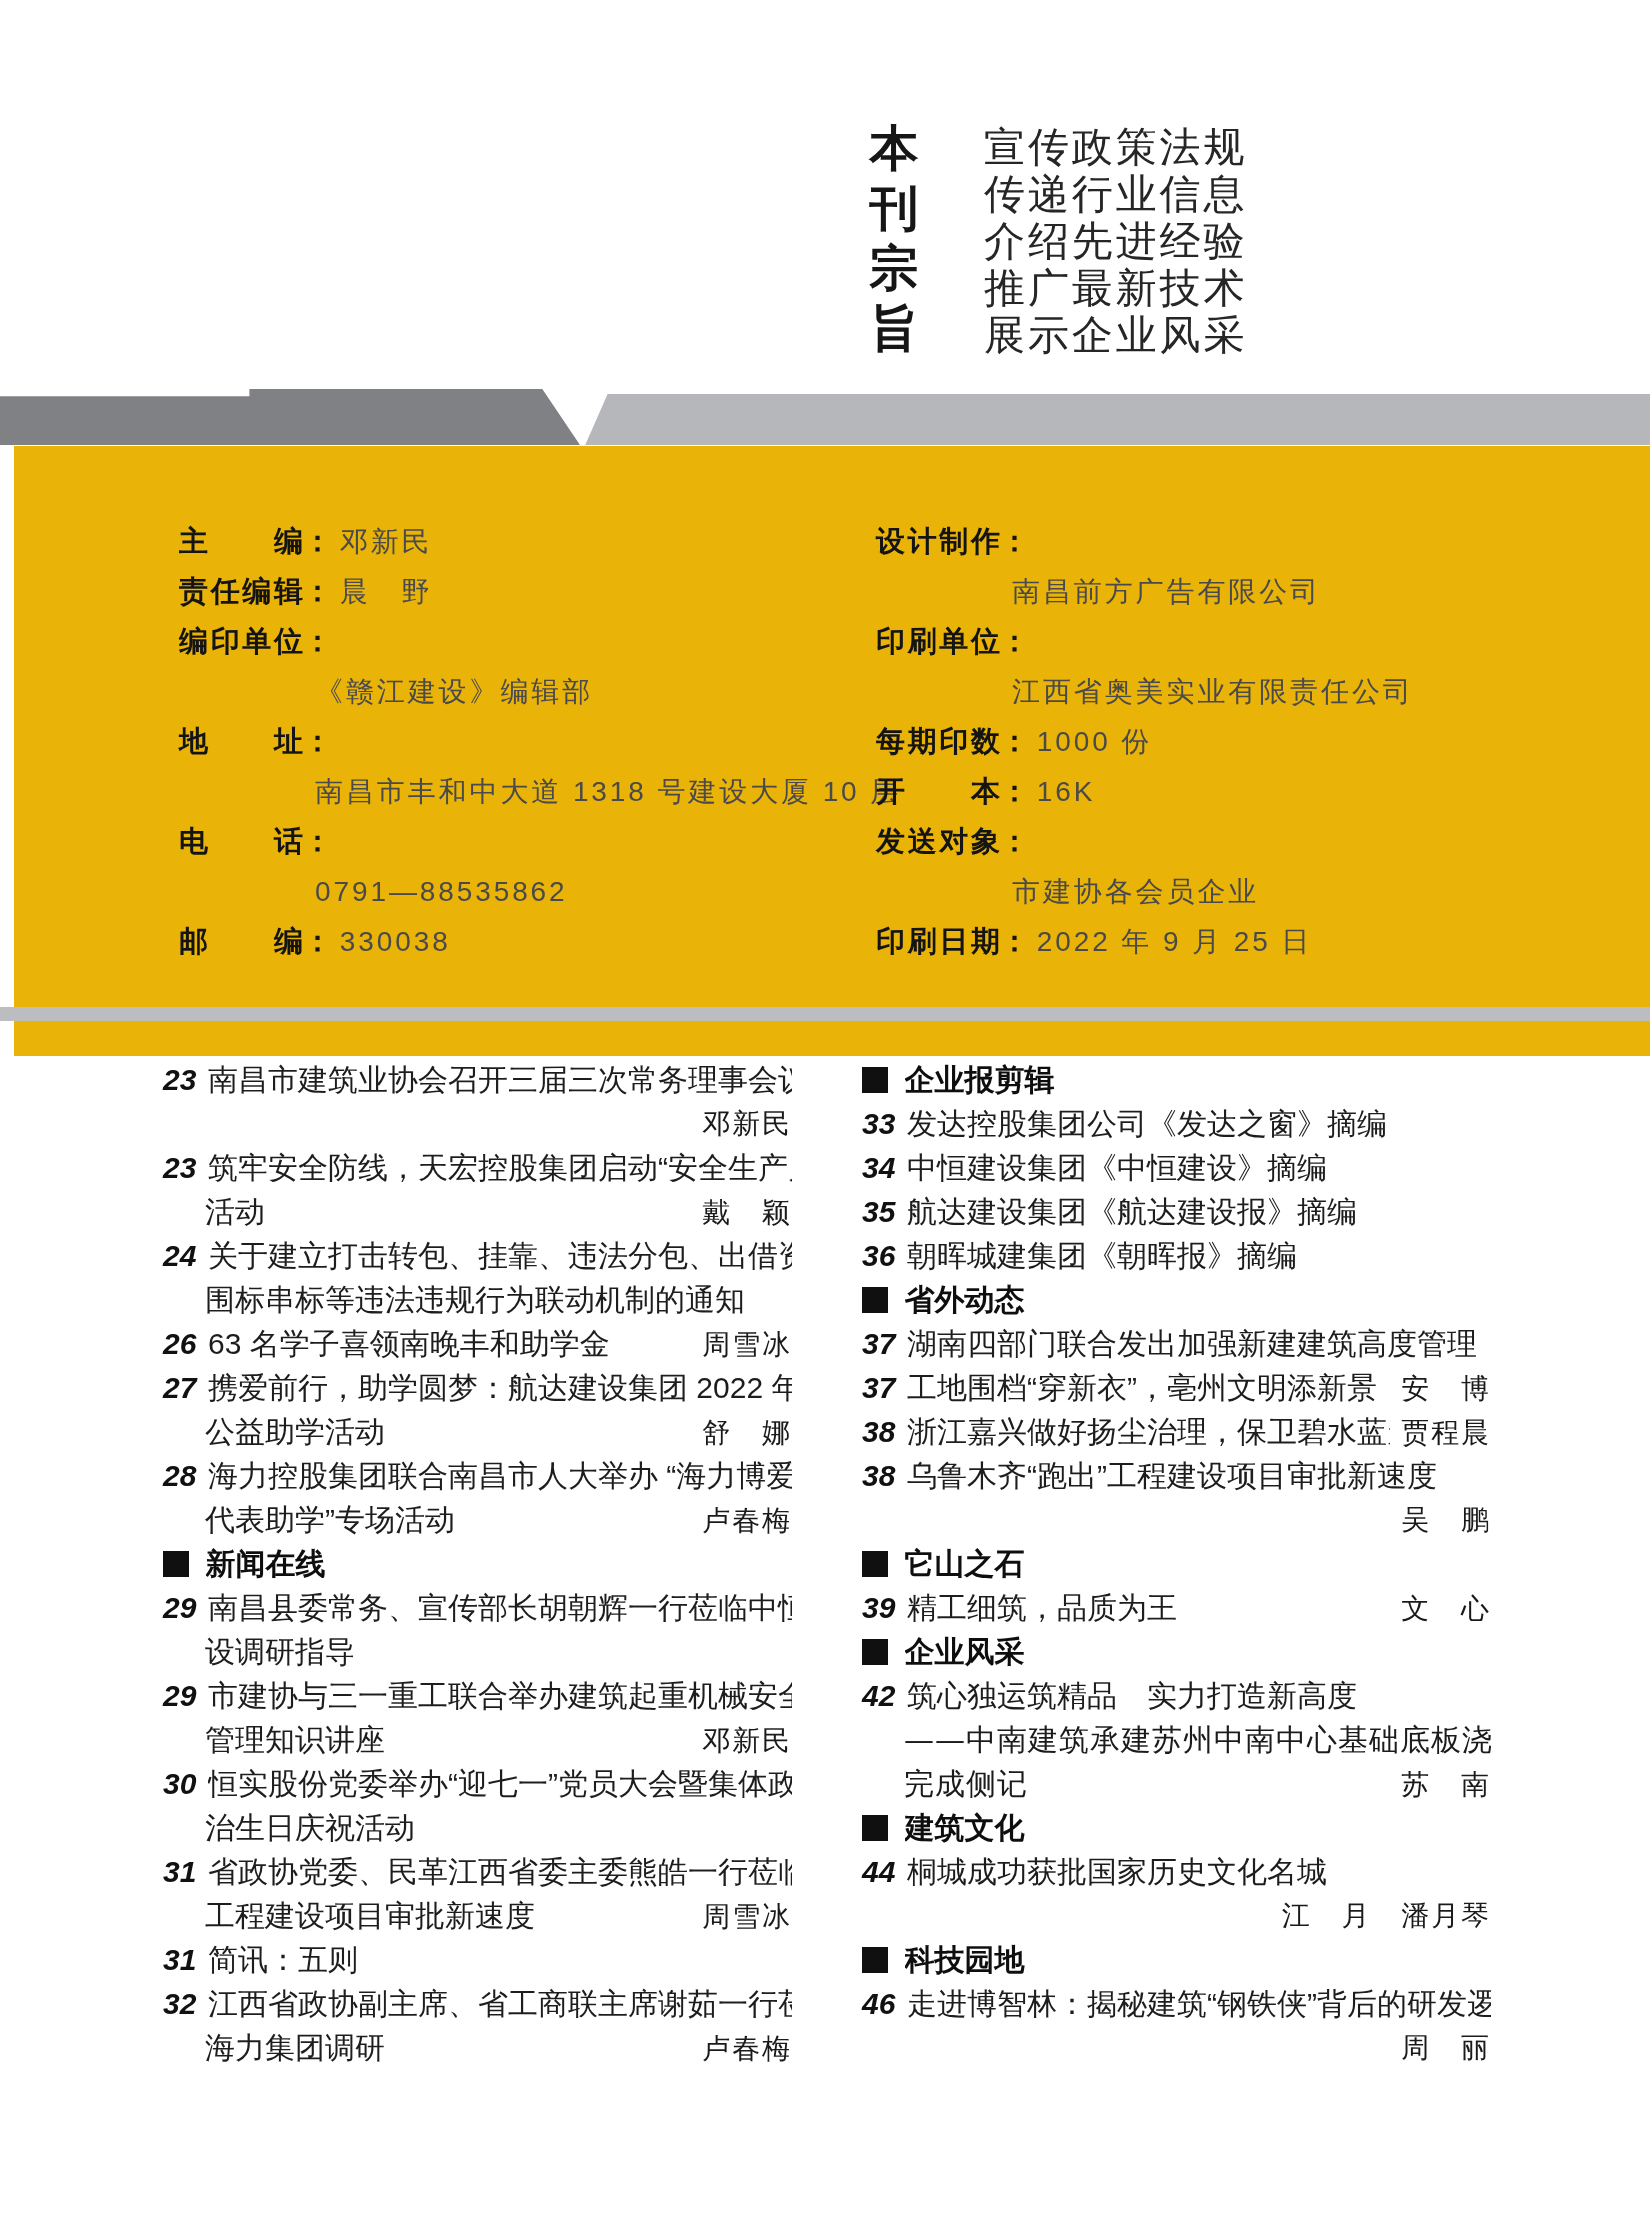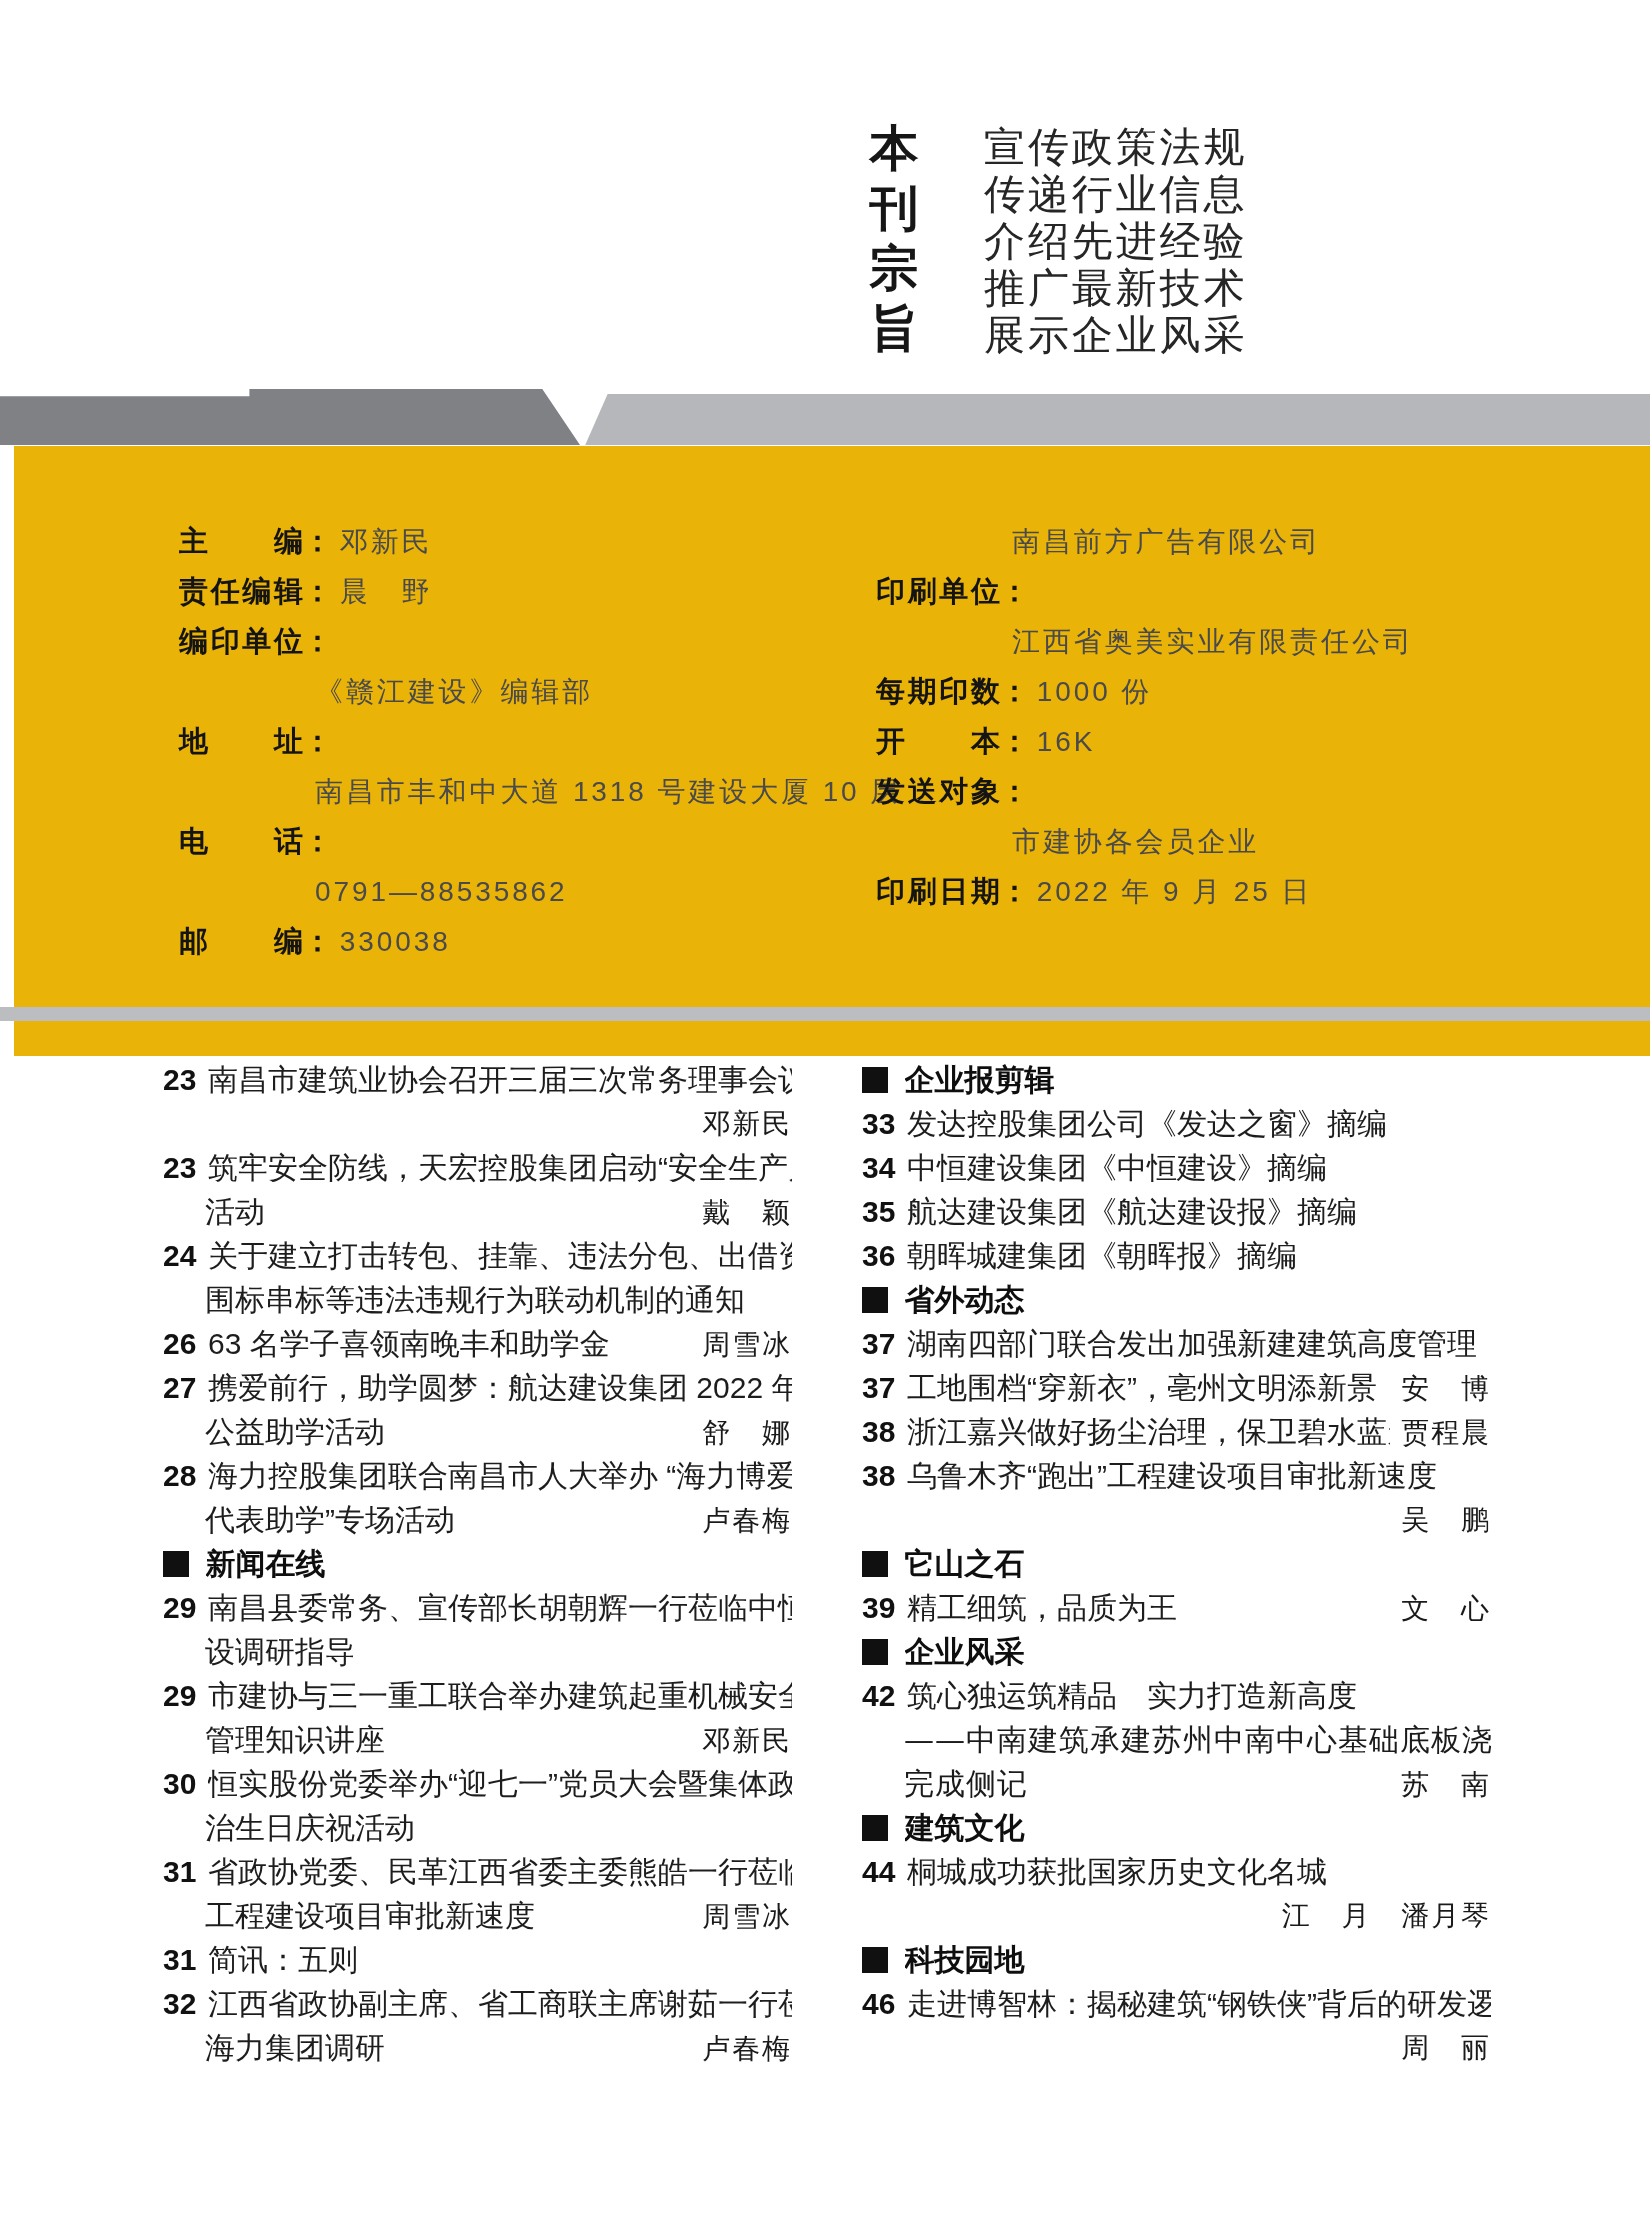--- a/index.html
+++ b/index.html
@@ -42,21 +42,21 @@
   .info-colon{font-weight:bold;color:#141414;}
   .info-value{color:#4a4a4a;letter-spacing:2.9px;margin-left:7.8px;font-size:28px;}
   .info-row.indent{padding-left:136px;}
   .info-row.indent .info-value{margin-left:0;}
   
   .toc-col{position:absolute;top:1058px;width:629px;}
   .toc-col.left{left:163px;}
   .toc-col.right{left:862px;}
   .toc-line{display:flex;height:44px;line-height:44px;font-size:30px;
     color:#1d1d1d;white-space:nowrap;align-items:baseline;}
-  .toc-line .num{font-weight:bold;width:45px;flex:none;font-size:30px;color:#111;}
+  .toc-line .num{font-weight:bold;width:45px;flex:none;font-size:30px;color:#111;font-style:italic;}
   .toc-line .txt{flex:1;overflow:hidden;}
   .toc-line.cont .txt,.toc-line.sub .txt{padding-left:42px;}
   .toc-line .auth{
     font-family:"DejaVu Serif",serif;font-size:28px;color:#1a1a1a;
     letter-spacing:1.9px;flex:none;margin-left:11.6px;
   }
   .toc-line.authorline{justify-content:flex-end;}
   .toc-line.section{align-items:center;}
   .toc-line.section .sq{width:26px;height:26px;background:#101010;flex:none;margin-right:16.5px;}
   .toc-line.section .txt{font-weight:bold;font-size:30px;color:#0e0e0e;flex:none;}
@@ -90,20 +90,21 @@
       <div class="info-row"><span class="info-label">责任编辑</span><span class="info-colon">：</span><span class="info-value">晨　野</span></div>
       <div class="info-row"><span class="info-label">编印单位</span><span class="info-colon">：</span></div>
       <div class="info-row indent"><span class="info-value">《赣江建设》编辑部</span></div>
       <div class="info-row"><span class="info-label">地址</span><span class="info-colon">：</span></div>
       <div class="info-row indent"><span class="info-value">南昌市丰和中大道 1318 号建设大厦 10 层</span></div>
       <div class="info-row"><span class="info-label">电话</span><span class="info-colon">：</span></div>
       <div class="info-row indent"><span class="info-value">0791—88535862</span></div>
       <div class="info-row"><span class="info-label">邮编</span><span class="info-colon">：</span><span class="info-value">330038</span></div>
     </div>
   <div class="info-col right" id="info-right">
+      <div class="info-row"><span class="info-label">设计制作</span><span class="info-colon">：</span></div>
       <div class="info-row indent"><span class="info-value">南昌前方广告有限公司</span></div>
       <div class="info-row"><span class="info-label">印刷单位</span><span class="info-colon">：</span></div>
       <div class="info-row indent"><span class="info-value">江西省奥美实业有限责任公司</span></div>
       <div class="info-row"><span class="info-label">每期印数</span><span class="info-colon">：</span><span class="info-value">1000 份</span></div>
       <div class="info-row"><span class="info-label">开本</span><span class="info-colon">：</span><span class="info-value">16K</span></div>
       <div class="info-row"><span class="info-label">发送对象</span><span class="info-colon">：</span></div>
       <div class="info-row indent"><span class="info-value">市建协各会员企业</span></div>
       <div class="info-row"><span class="info-label">印刷日期</span><span class="info-colon">：</span><span class="info-value">2022 年 9 月 25 日</span></div>
     </div>
 </div>

